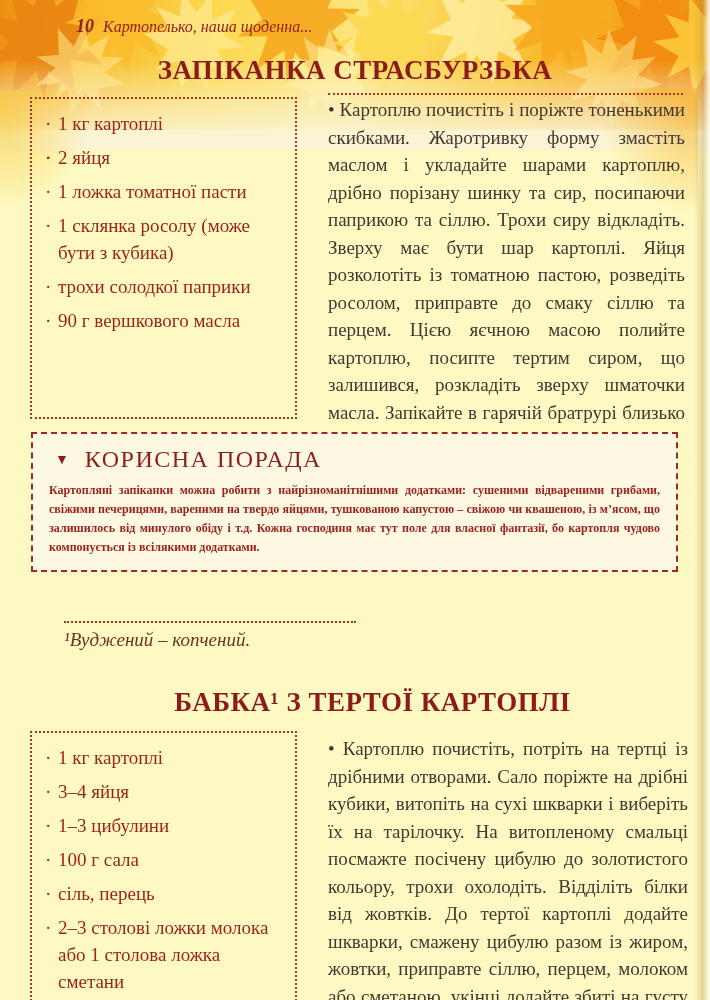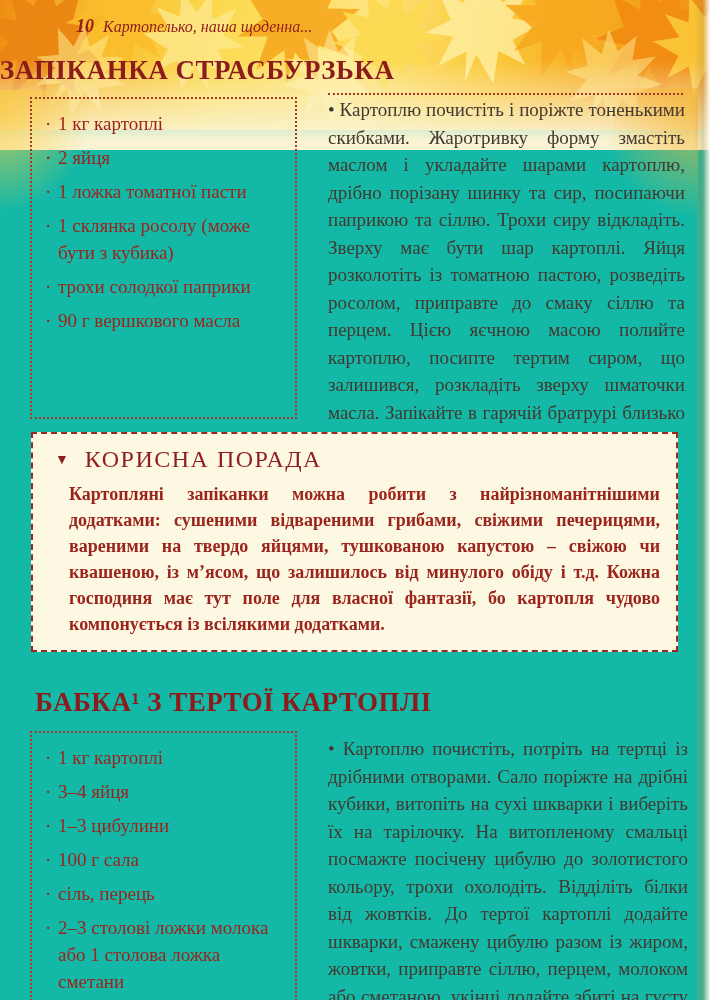--- a/index.html
+++ b/index.html
@@ -1,20 +1,20 @@
 <!DOCTYPE html>
 <html><head>
 <meta charset="utf-8">
 <style>
   html,body{margin:0;padding:0;}
   .page{
     position:relative;
     width:710px;height:1000px;
     overflow:hidden;
-    background:#14b8a6;
+    background:#fef9c3;
     font-family:"Liberation Serif","DejaVu Serif",serif;
   }
   
   .banner{
     position:absolute;top:0;left:0;width:710px;height:130px;
     background:linear-gradient(100deg,#ee8d13 0%,#f8b82a 12%,#fcd94f 30%,#fde47c 50%,#fbc93a 68%,#f5a41d 86%,#ee8a10 100%);
   }
   .banner svg{position:absolute;top:0;left:0;}
   .banner-fade{
     position:absolute;top:0;left:0;width:710px;height:150px;
@@ -34,21 +34,21 @@
     background:linear-gradient(to right,rgba(190,150,70,0) 0%,rgba(185,145,65,.35) 55%,rgba(255,255,250,.95) 100%);
   }
   
   .header{
     position:absolute;top:16px;left:76px;z-index:3;
     color:#8e1d1d;font-style:italic;font-size:16px;white-space:nowrap;
   }
   .page-num{font-weight:bold;font-size:18px;font-style:italic;margin-right:9px;}
   
   .recipe-title{
-    position:absolute;left:0;right:0;z-index:3;
+    position:absolute;left:0;right:0;text-align:center;z-index:3;
     color:#8c1b1b;font-weight:bold;font-size:27px;letter-spacing:.5px;
   }
   .title-1{top:55px;}
   .title-2{top:687px;margin-left:35px;}
   
   .ing-box{
     position:absolute;left:30px;width:267px;box-sizing:border-box;
     border:2px dotted #a33a27;
     padding:11px 8px 9px 11px;
   }
@@ -74,21 +74,21 @@
   
   .tip-box{
     position:absolute;top:432px;left:31px;width:647px;box-sizing:border-box;
     border:2px dashed #9b2b20;background:#fdf8e2;
     padding:10px 16px 13px 16px;z-index:2;
   }
   .tip-head{display:flex;align-items:center;gap:16px;color:#8e1d1d;margin:2px 0 8px 6px;}
   .tip-tri{font-size:14px;line-height:1;}
   .tip-label{font-size:24px;letter-spacing:1.5px;}
   .tip-text{
-    color:#9b241d;font-weight:bold;font-size:18px;line-height:26px;text-align:justify;margin-left:20px;
+    color:#9b241d;font-weight:bold;font-size:12px;line-height:19px;text-align:justify;
   }
   
   .footnote-rule{
     position:absolute;top:621px;left:64px;width:292px;height:0;
     border-top:2px dotted #a33a27;
   }
   .footnote{
     position:absolute;top:629px;left:64px;
     color:#703020;font-style:italic;font-size:19px;
   }

